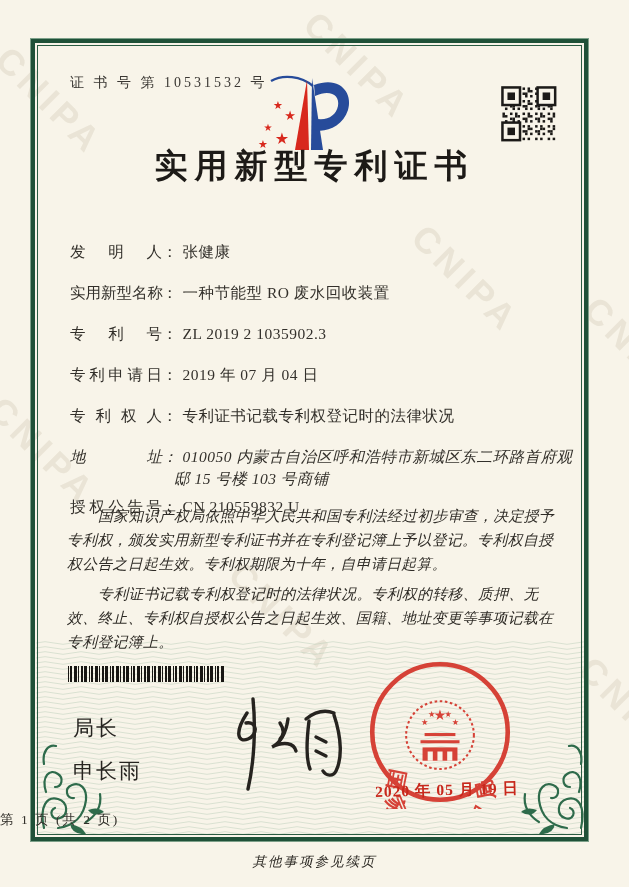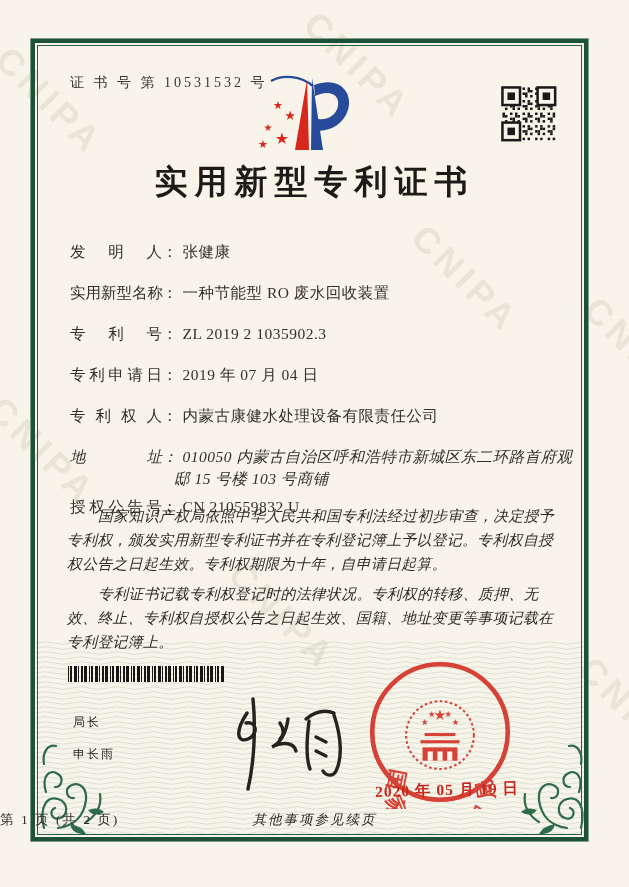--- a/index.html
+++ b/index.html
@@ -9,51 +9,51 @@
   .frame{position:absolute;left:31px;top:39px;width:549px;height:794px;
          border:4px solid #1f5138;outline:1px solid #7da089;z-index:2;}
   .frame-inner{position:absolute;left:2px;top:2px;right:2px;bottom:2px;border:1px solid #2a5c42;}
   
   .wm{position:absolute;z-index:1;font-family:"Liberation Sans",sans-serif;font-weight:bold;
       font-size:36px;letter-spacing:5px;color:rgba(160,148,120,0.16);transform:rotate(45deg);white-space:nowrap;}
   
   .cert-no{position:absolute;left:70px;top:74px;z-index:3;font-size:14px;letter-spacing:3px;color:#3a3733;}
   .logo{position:absolute;left:255px;top:72px;z-index:3;}
   .qr{position:absolute;left:501px;top:86px;z-index:3;}
-  .title{position:absolute;left:0;top:160px;width:100%;margin:0;text-align:center;z-index:3;
+  .title{position:absolute;left:0;top:144px;width:100%;margin:0;text-align:center;z-index:3;
          font-size:33px;font-weight:bold;letter-spacing:7px;color:#1d1a17;}
   
   .fields{position:absolute;left:70px;top:241px;right:60px;z-index:3;font-size:15.5px;color:#33302b;}
   .frow{margin-bottom:19px;line-height:22px;white-space:nowrap;}
   .flabel{display:inline-block;width:92px;text-align:justify;text-align-last:justify;vertical-align:top;}
   .fcolon{display:inline-block;vertical-align:top;}
   .fvalue{display:inline-block;margin-left:5px;letter-spacing:.5px;vertical-align:top;white-space:normal;}
   .addr-row{margin-bottom:6px;font-style:italic;}
   .addr2{margin-left:104px;line-height:22px;letter-spacing:.5px;}
   .grant-row{display:flex;gap:34px;}
   
   .paras{position:absolute;left:67px;top:505px;width:496px;z-index:3;}
   .paras p{margin:0 0 6px 0;font-size:14.8px;line-height:1.62;font-style:italic;
            letter-spacing:.4px;color:#2e2b26;text-indent:2.1em;}
   
   #waves{position:absolute;left:36px;top:640px;z-index:1;}
   #waves path{fill:none;stroke:#b7cdb7;stroke-width:.8;opacity:.6;}
   .barcode{position:absolute;left:66px;top:666px;z-index:3;}
-  .officer{position:absolute;left:73px;top:714px;z-index:3;font-size:12px;color:#262420;}
+  .officer{position:absolute;left:73px;top:714px;z-index:3;font-size:21px;color:#262420;}
   .officer div{margin-bottom:15px;letter-spacing:2px;}
   .signature{position:absolute;left:220px;top:693px;z-index:3;}
   .seal{position:absolute;left:363px;top:655px;z-index:3;opacity:.93;}
   .seal-date{position:absolute;left:366px;top:780px;width:162px;z-index:4;text-align:center;
              font-size:15.5px;font-weight:bold;color:#c8281c;letter-spacing:1px;transform:rotate(-1.5deg);}
   .ornament{position:absolute;z-index:2;}
   .orn-left{left:36px;top:730px;}
   .orn-right{left:497px;top:730px;transform:scaleX(-1);}
   .page-num{position:absolute;left:0;top:811px;width:100%;z-index:3;
             font-size:13.5px;color:#33302b;letter-spacing:2px;}
-  .cont-note{position:absolute;left:0;top:811px;width:100%;text-align:center;z-index:3;
+  .cont-note{position:absolute;left:0;top:853px;width:100%;text-align:center;z-index:3;
              font-size:13.5px;font-style:italic;color:#2e2b26;letter-spacing:2px;}
   .seal text{font-weight:bold;}
 </style>
 </head>
 <body>
 
 <div class="page">
 
   <span class="wm" style="left:290px;top:45px;">CNIPA</span>
   <span class="wm" style="left:-18px;top:80px;">CNIPA</span>
@@ -259,21 +259,21 @@
     <div class="frow">
       <span class="flabel">实用新型名称</span><span class="fcolon">：</span><span class="fvalue">一种节能型 RO 废水回收装置</span>
     </div>
     <div class="frow">
       <span class="flabel">专利号</span><span class="fcolon">：</span><span class="fvalue">ZL 2019 2 1035902.3</span>
     </div>
     <div class="frow">
       <span class="flabel">专利申请日</span><span class="fcolon">：</span><span class="fvalue">2019 年 07 月 04 日</span>
     </div>
     <div class="frow">
-      <span class="flabel">专利权人</span><span class="fcolon">：</span><span class="fvalue">内蒙古康健水处理设备有限责任公司</span>
+      <span class="flabel">专利权人</span><span class="fcolon">：</span><span class="fvalue">专利证书记载专利权登记时的法律状况</span>
     </div>
     <div class="frow addr-row">
       <span class="flabel">地址</span><span class="fcolon">：</span><span class="fvalue">010050 内蒙古自治区呼和浩特市新城区东二环路首府观</span>
       <div class="addr2">邸 15 号楼 103 号商铺</div>
     </div>
     <div class="frow grant-row">
       <span>
         <span class="flabel">授权公告号</span><span class="fcolon">：</span><span class="fvalue">CN 210559832 U</span>
       </span>
     </div>

